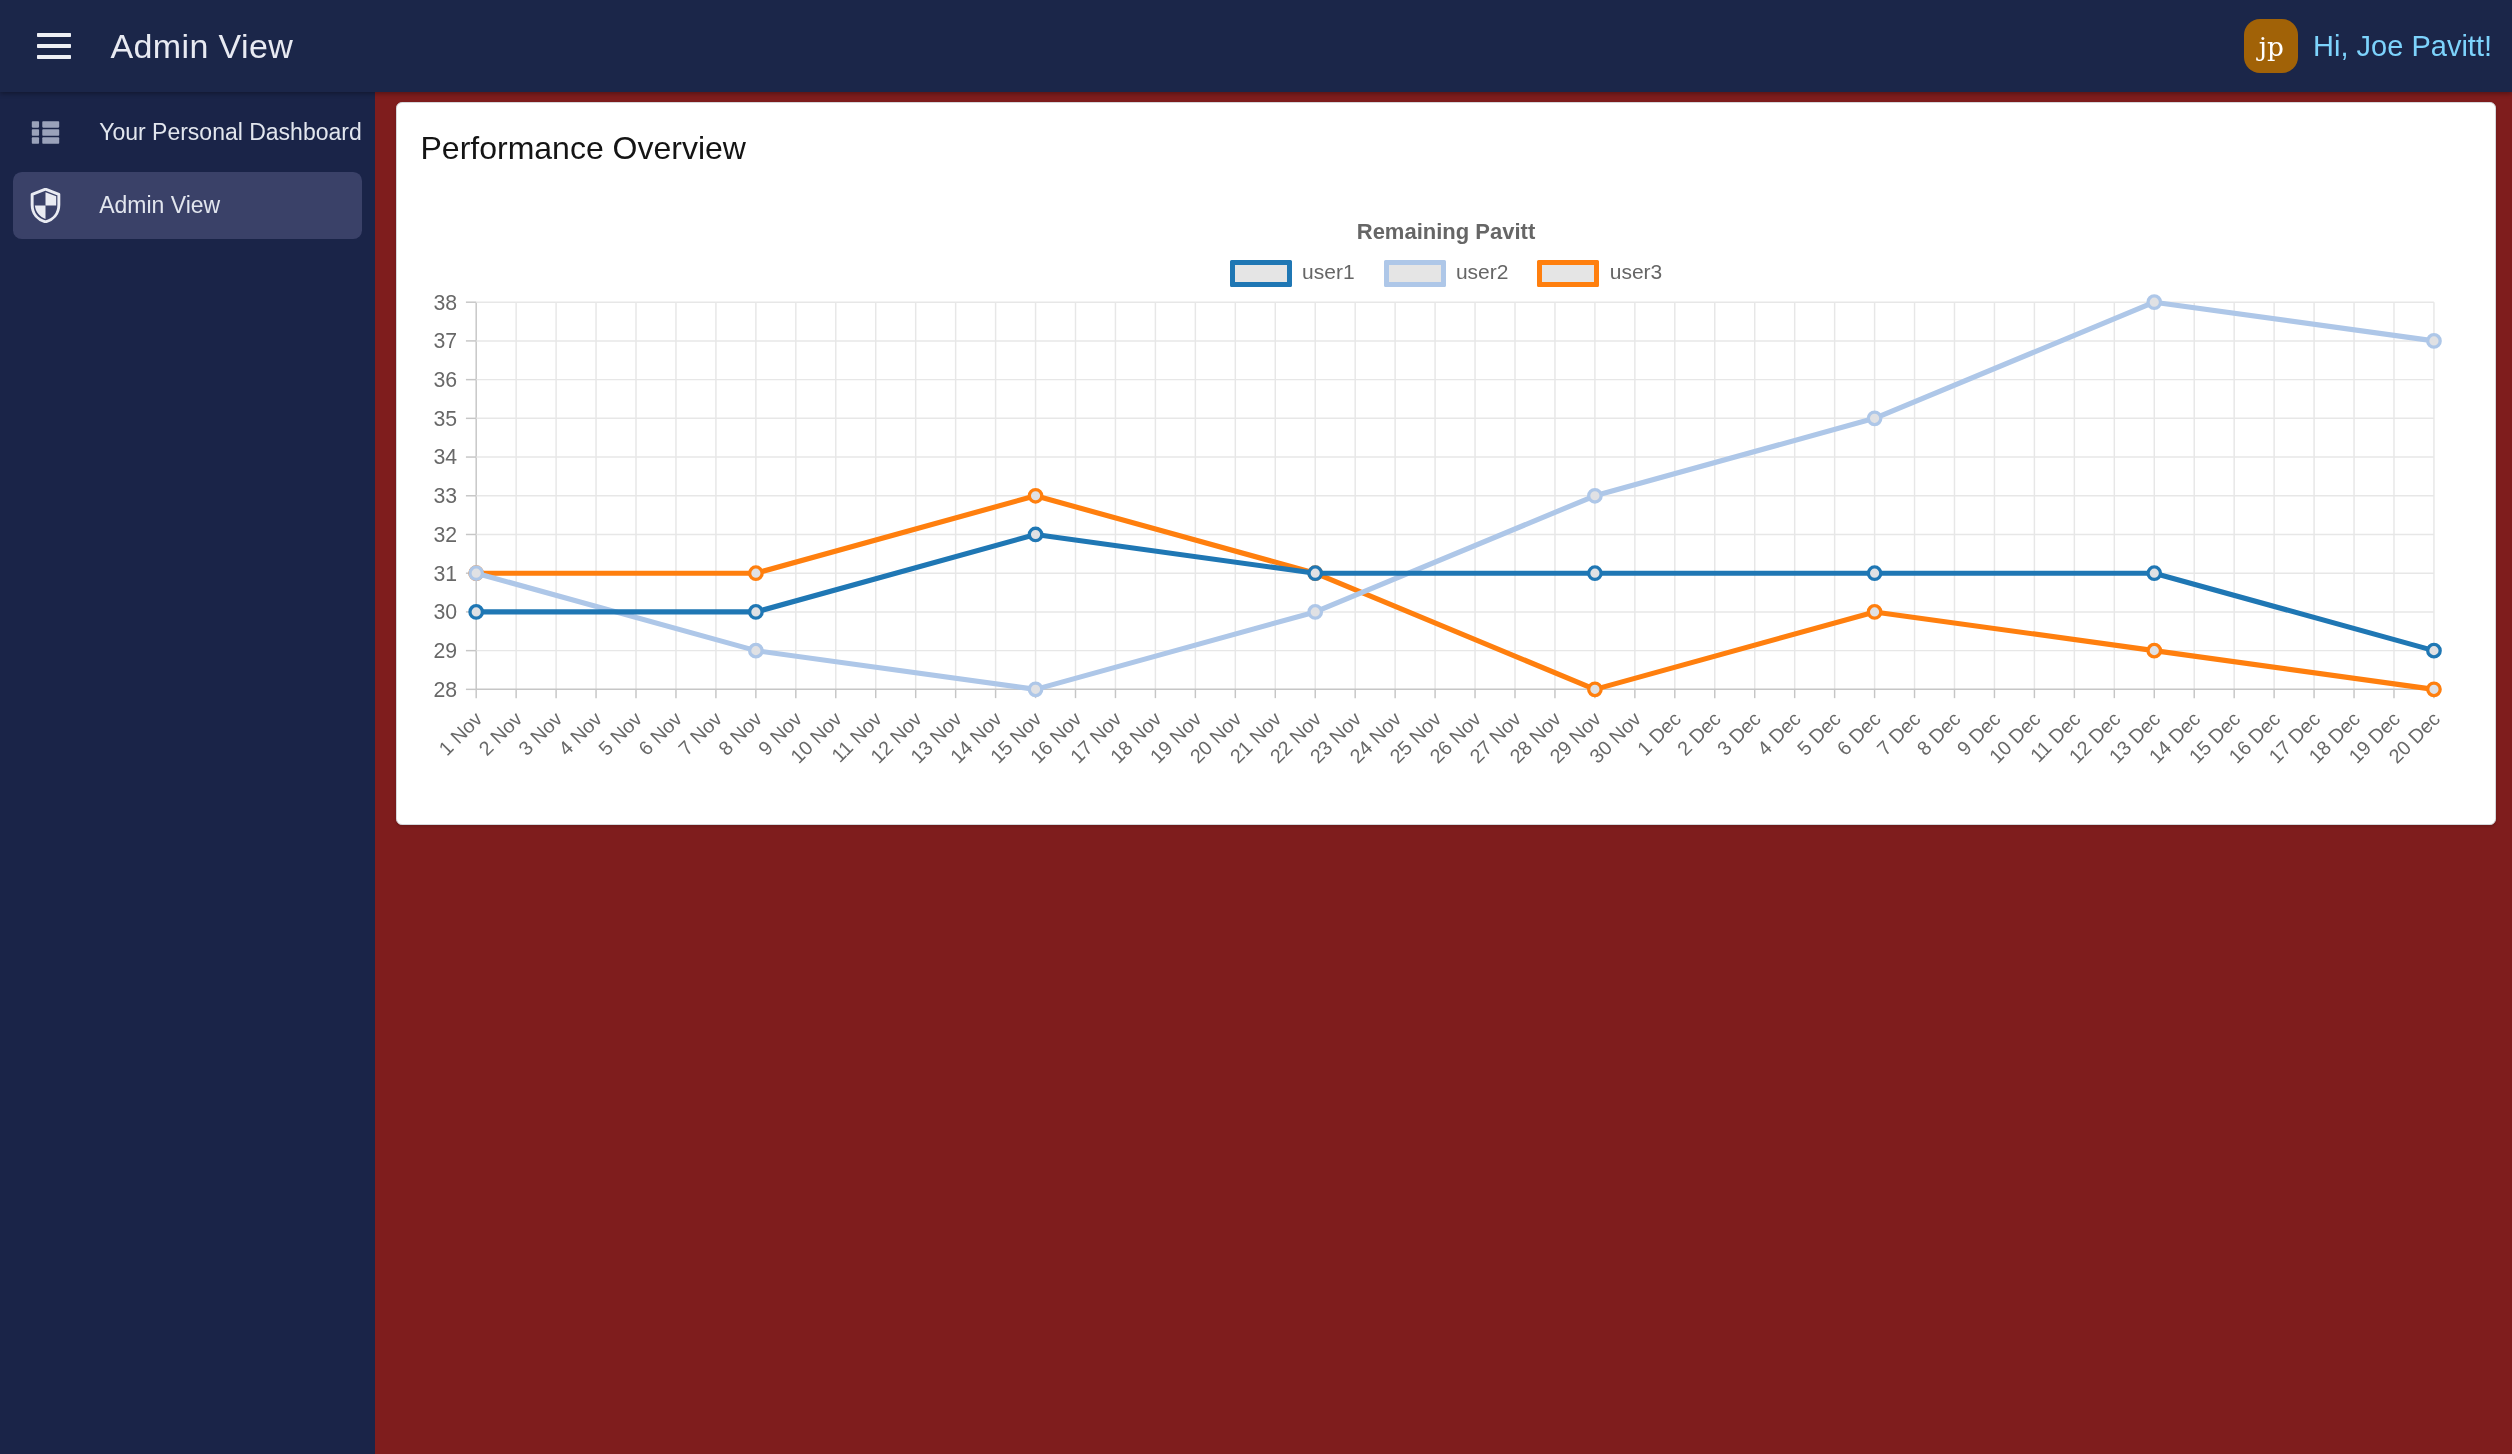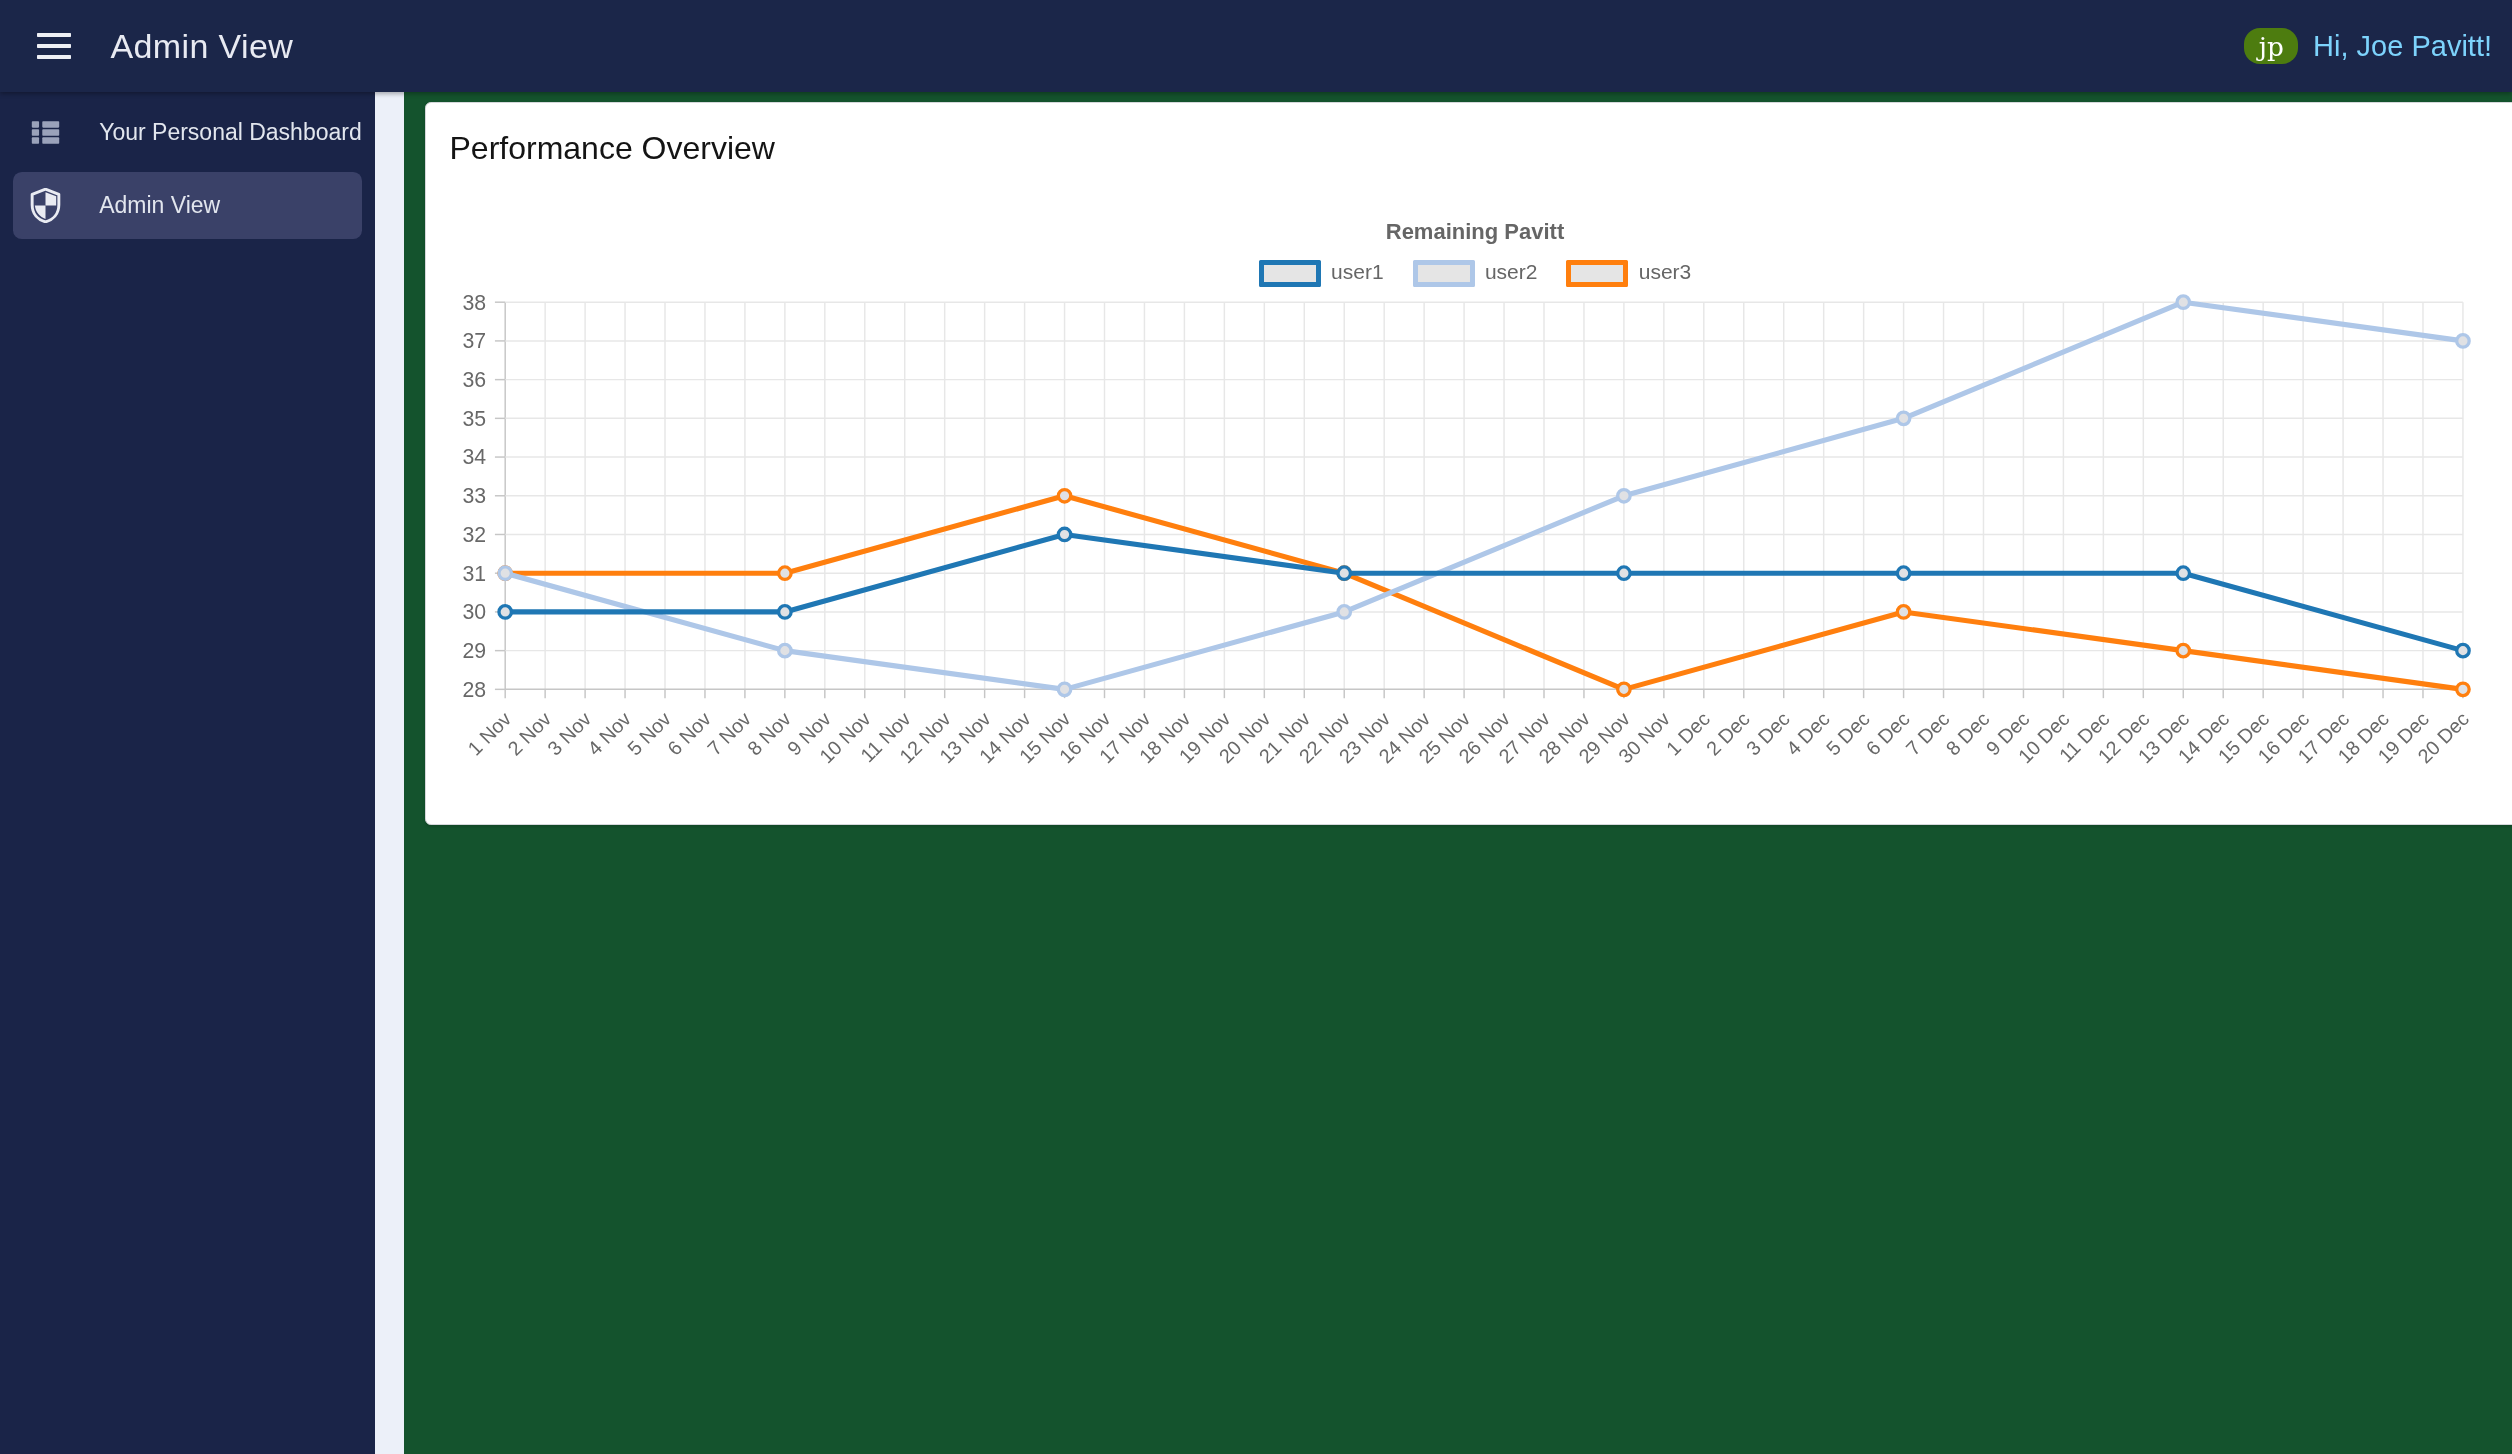--- a/index.html
+++ b/index.html
@@ -11,40 +11,40 @@
   .topbar {
     position:absolute; left:0; top:0; width:2512px; height:92px;
     background:#1b2649; display:flex; align-items:center;
     box-shadow:0 2.2px 4.4px rgba(0,0,0,0.30); z-index:5;
   }
   .menu-btn { width:62px; height:62px; margin-left:22px; display:flex; flex-direction:column;
     justify-content:center; gap:6.6px; cursor:pointer; }
   .menu-btn span { display:block; width:34px; height:4.4px; background:#eef0f5; border-radius:0.7px; margin-left:14.7px; }
   .app-title { color:#e8eaf2; font-size:34px; font-weight:400; margin-left:26.4px; letter-spacing:0.4px; }
   .topbar-spacer { flex:1; }
-  .avatar { width:54px; height:36px; border-radius:16px; background:#4d7c0f; color:#fff;
+  .avatar { width:54px; height:54px; border-radius:16px; background:#a16207; color:#fff;
     display:flex; align-items:center; justify-content:center;
     font-family:"DejaVu Serif", serif; font-size:26.4px; margin-right:14.7px; cursor:pointer; }
   .greeting { color:#7dd3fc; font-size:29px; margin-right:20px; }
 
   
   .sidebar {
     position:absolute; left:0; top:92px; bottom:0; width:375px;
     background:#1a2448; padding-top:7px; z-index:4;
   }
   .nav-item {
     display:flex; align-items:center; height:67px; margin:0 13.2px 5.9px 13.2px;
     border-radius:8.8px; cursor:pointer; padding-left:16px;
   }
   .nav-item.active { background:#3a4168; }
   .nav-item .icon { width:32px; height:35px; display:flex; align-items:center; justify-content:center; }
   .nav-item .label { color:#e2e6ee; font-size:23px; margin-left:38px; white-space:nowrap; }
 
   
-  .content { position:absolute; left:375px; top:92px; right:0; bottom:0; background:#14532d;margin-left:29px; }
+  .content { position:absolute; left:375px; top:92px; right:0; bottom:0; background:#7f1d1d; }
   .card {
     position:absolute; left:21px; top:10.3px; width:2100px; height:723px;
     background:#ffffff; border:0.7px solid #d5d7db; border-radius:5.9px;
     box-shadow:0 1.5px 2.9px rgba(0,0,0,0.15);
   }
   .card-title { position:absolute; left:23.5px; top:26.4px; font-size:32px; font-weight:400; color:#141414; }
   .chart-title { position:absolute; top:116px; left:0; width:100%; text-align:center;
     font-size:22px; font-weight:700; color:#666; }
   .legend { position:absolute; top:157px; left:0; width:100%;
     display:flex; justify-content:center; align-items:center; gap:29px; }

